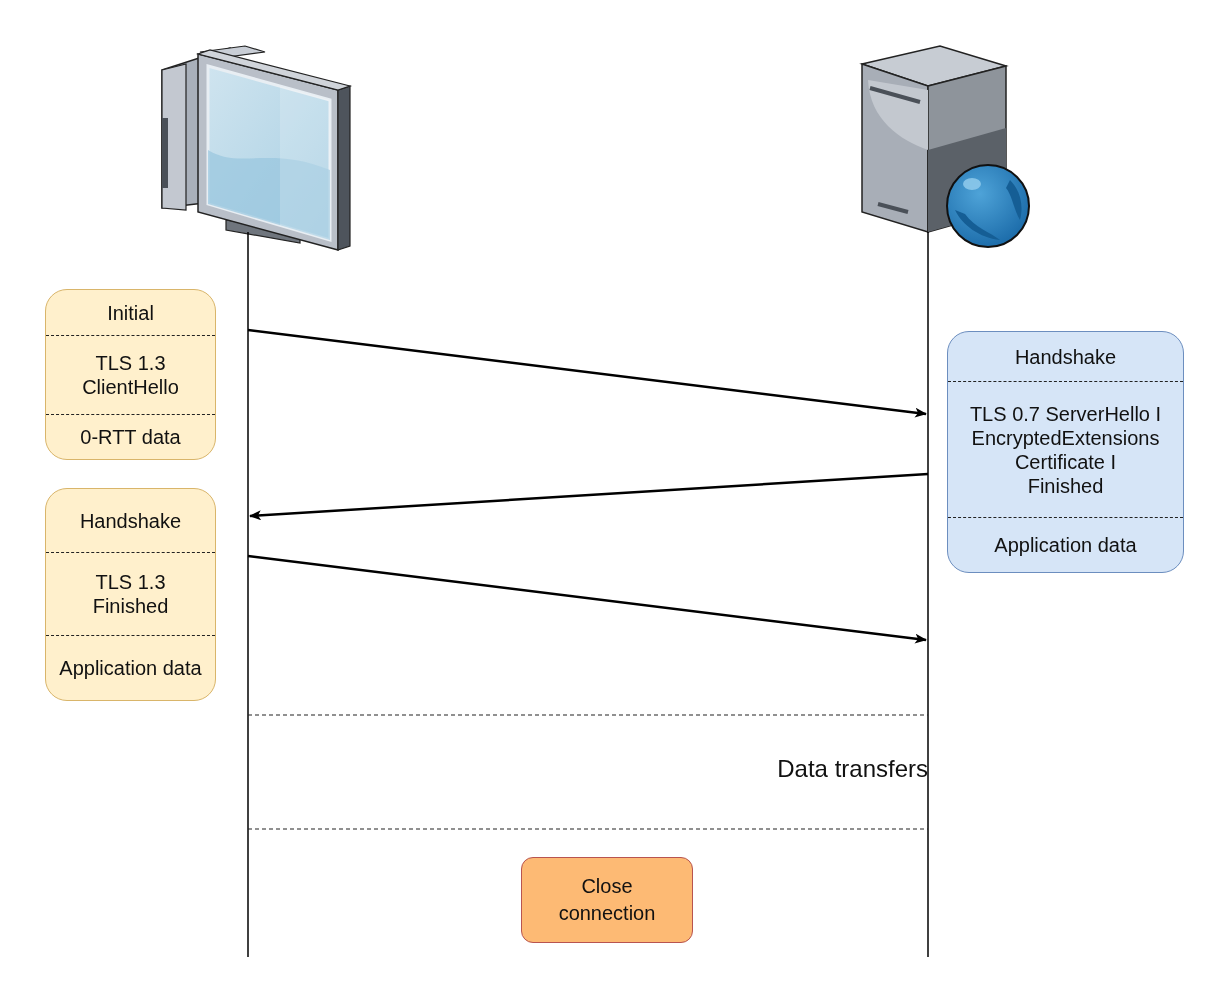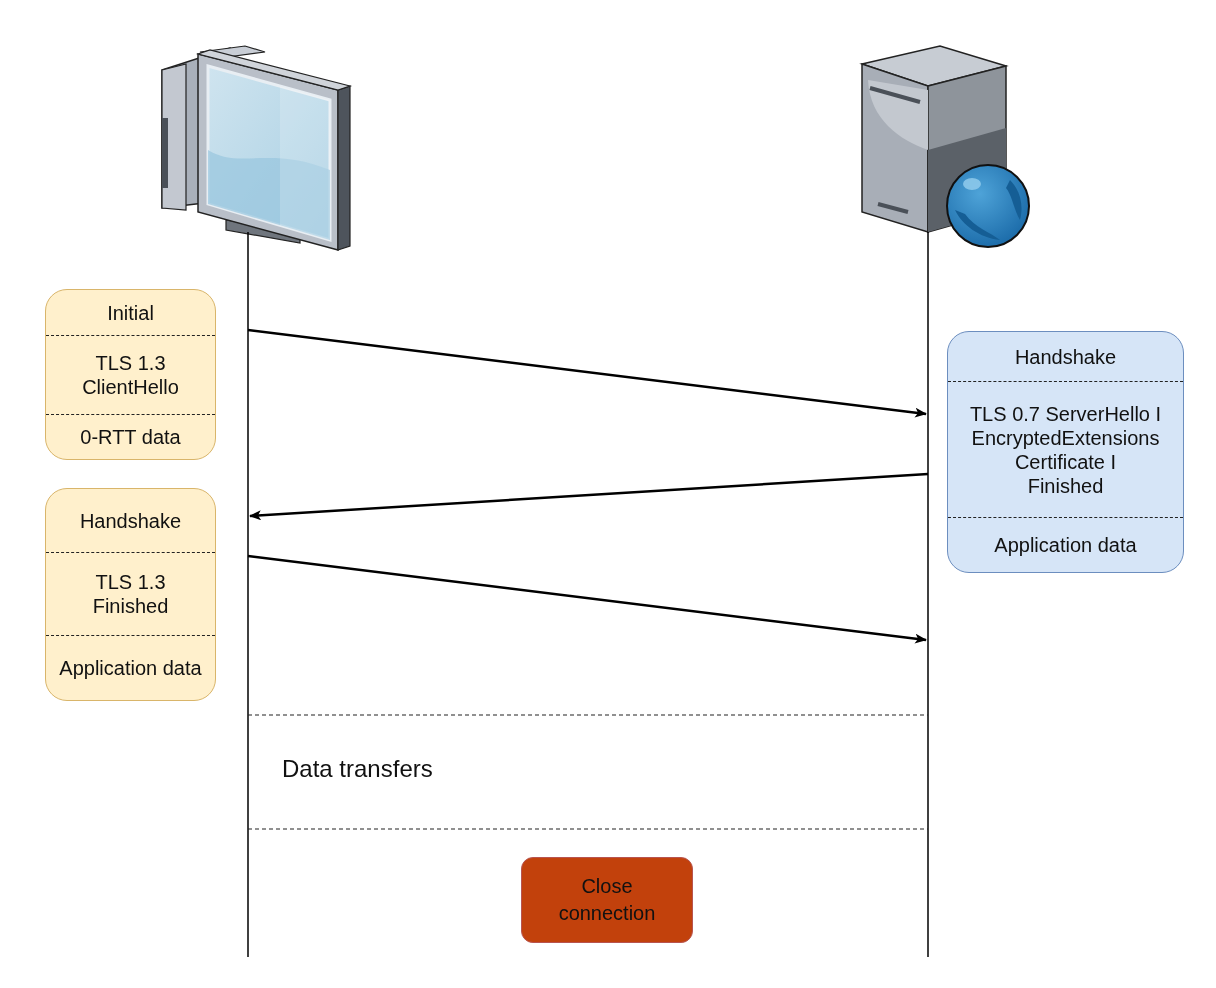--- a/index.html
+++ b/index.html
@@ -3,25 +3,25 @@
 <meta charset="utf-8">
 <style>
   html, body { margin: 0; padding: 0; background: #ffffff; }
   body { width: 1216px; height: 988px; position: relative; overflow: hidden;
          font-family: "Liberation Sans", sans-serif; color: #111; }
   #diagram { position: absolute; left: 0; top: 0; }
   .box { position: absolute; box-sizing: border-box; border-radius: 22px;
          border: 1.5px solid; display: flex; flex-direction: column; overflow: hidden; }
   .box.yellow { background: #fff0cc; border-color: #d9b56a; }
   .box.blue { background: #d6e5f7; border-color: #6c8ebf; }
-  .box.red { background: #c2410c; border-color: #b85450; border-radius: 12px; }
+  .box.red { background: #fdba74; border-color: #b85450; border-radius: 12px; }
   .sec { display: flex; align-items: center; justify-content: center; text-align: center;
          font-size: 20px; line-height: 24px; white-space: pre-line; }
   .sec + .sec { border-top: 1.5px dashed #222; text-align: center; }
-  .label { position: absolute; font-size: 24px; text-align: left; padding-left: 34px; }
+  .label { position: absolute; font-size: 24px; text-align: right; }
 </style>
 </head>
 <body>
 
 <svg id="diagram" width="1216" height="988">
   <defs>
     <marker id="arrow" viewBox="0 0 12 10" refX="11" refY="5" markerWidth="12" markerHeight="10" orient="auto" markerUnits="userSpaceOnUse">
       <path d="M0,0 L12,5 L0,10 L3,5 Z" fill="#000"></path>
     </marker>
     <linearGradient id="screenGrad" x1="0" y1="0" x2="1" y2="1">

